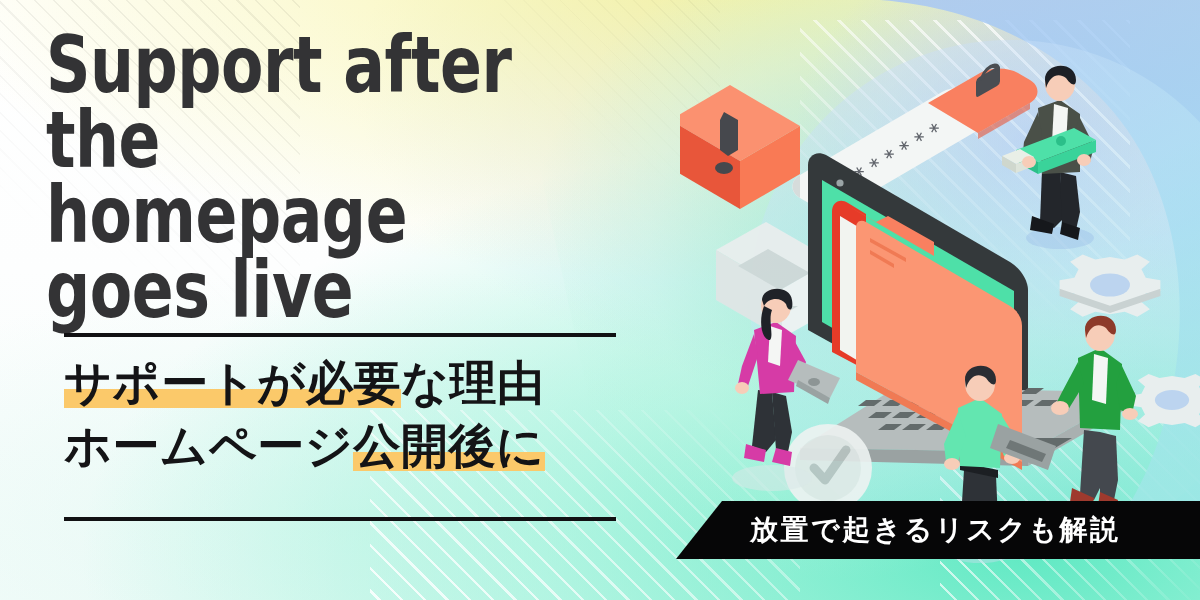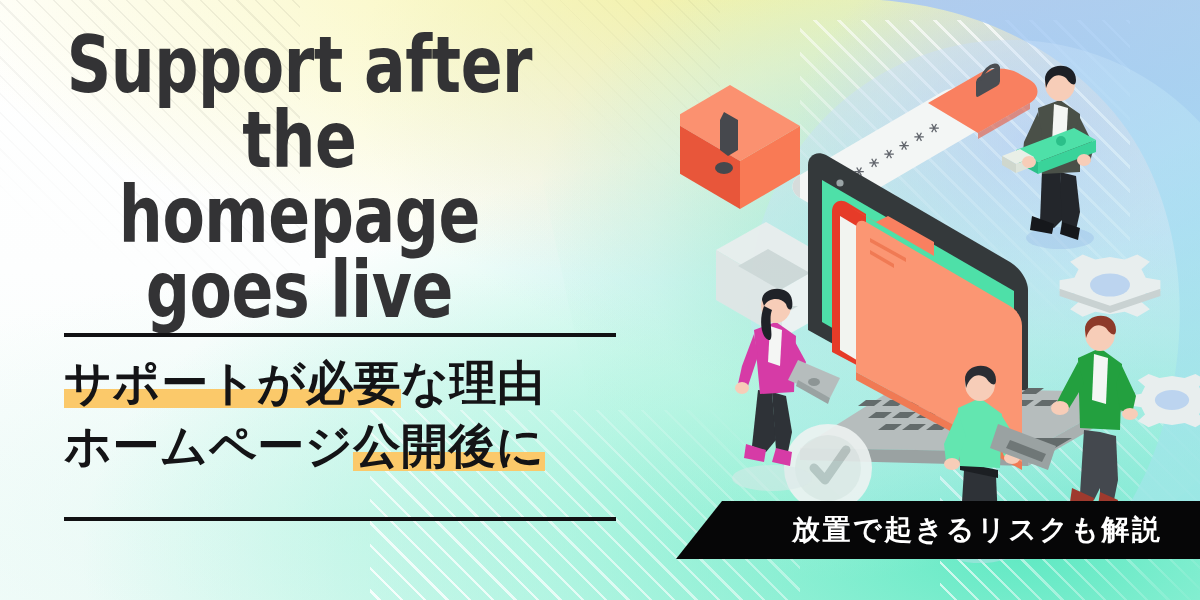--- a/index.html
+++ b/index.html
@@ -63,21 +63,21 @@
     mask-image:linear-gradient(200deg,#000 0%,transparent 80%);
   }
   .stripes-tr-soft{
     right:480px;top:-20px;width:220px;height:200px;
     background:repeating-linear-gradient(45deg, rgba(0,0,0,.035) 0 1.4px, rgba(0,0,0,0) 1.4px 13px);
     -webkit-mask-image:linear-gradient(210deg,#000 0%,transparent 75%);
     mask-image:linear-gradient(210deg,#000 0%,transparent 75%);
   }
 
   
-  .copy{position:absolute;left:53px;top:28px;width:560px;text-align:center;}
+  .copy{position:absolute;left:46px;top:28px;width:560px;}
 
   .headline{
     margin:0;
     color:#333335;
     font-family:"Liberation Sans Narrow","DejaVu Sans Condensed","Liberation Sans",sans-serif;
     font-weight:700;
     font-size:78px;
     line-height:.96;
     letter-spacing:-.5px;
     transform:scaleX(.88);
@@ -110,21 +110,21 @@
 
   
   .ribbon{
     position:absolute;left:676px;top:501px;width:524px;height:58px;
     background:#060607;
     clip-path:polygon(46px 0, 100% 0, 100% 100%, 0 100%);
     display:flex;align-items:center;
   }
   .ribbon-text{
     color:#ffffff;font-weight:700;font-size:28px;letter-spacing:2.5px;
-    margin-left:116px;white-space:nowrap;
+    margin-left:74px;white-space:nowrap;
     font-family:"DejaVu Sans","Liberation Sans",sans-serif;
   }
 </style>
 </head>
 <body>
 
 <div class="banner">
 
   <div class="bg-base"></div>
   <div class="bg-mint-sweep"></div>

